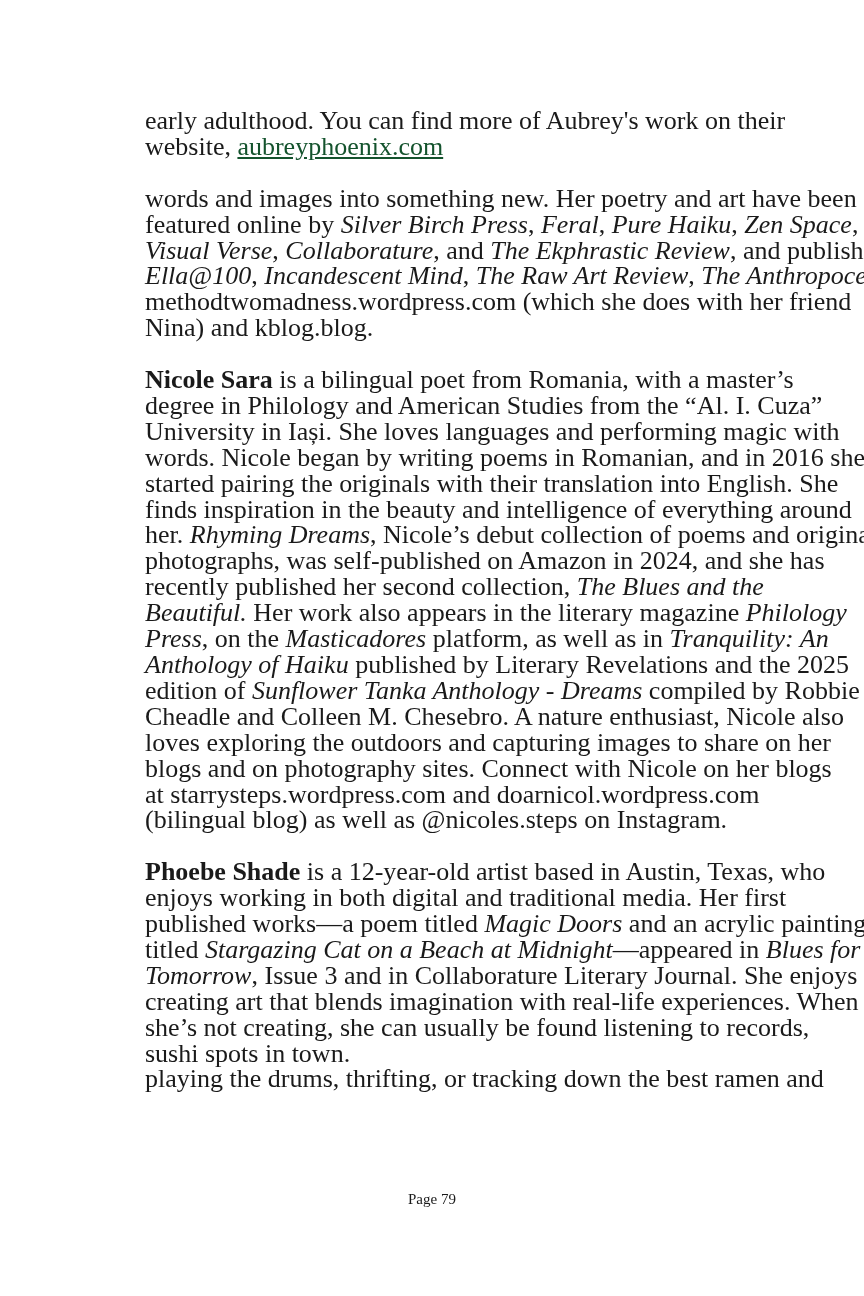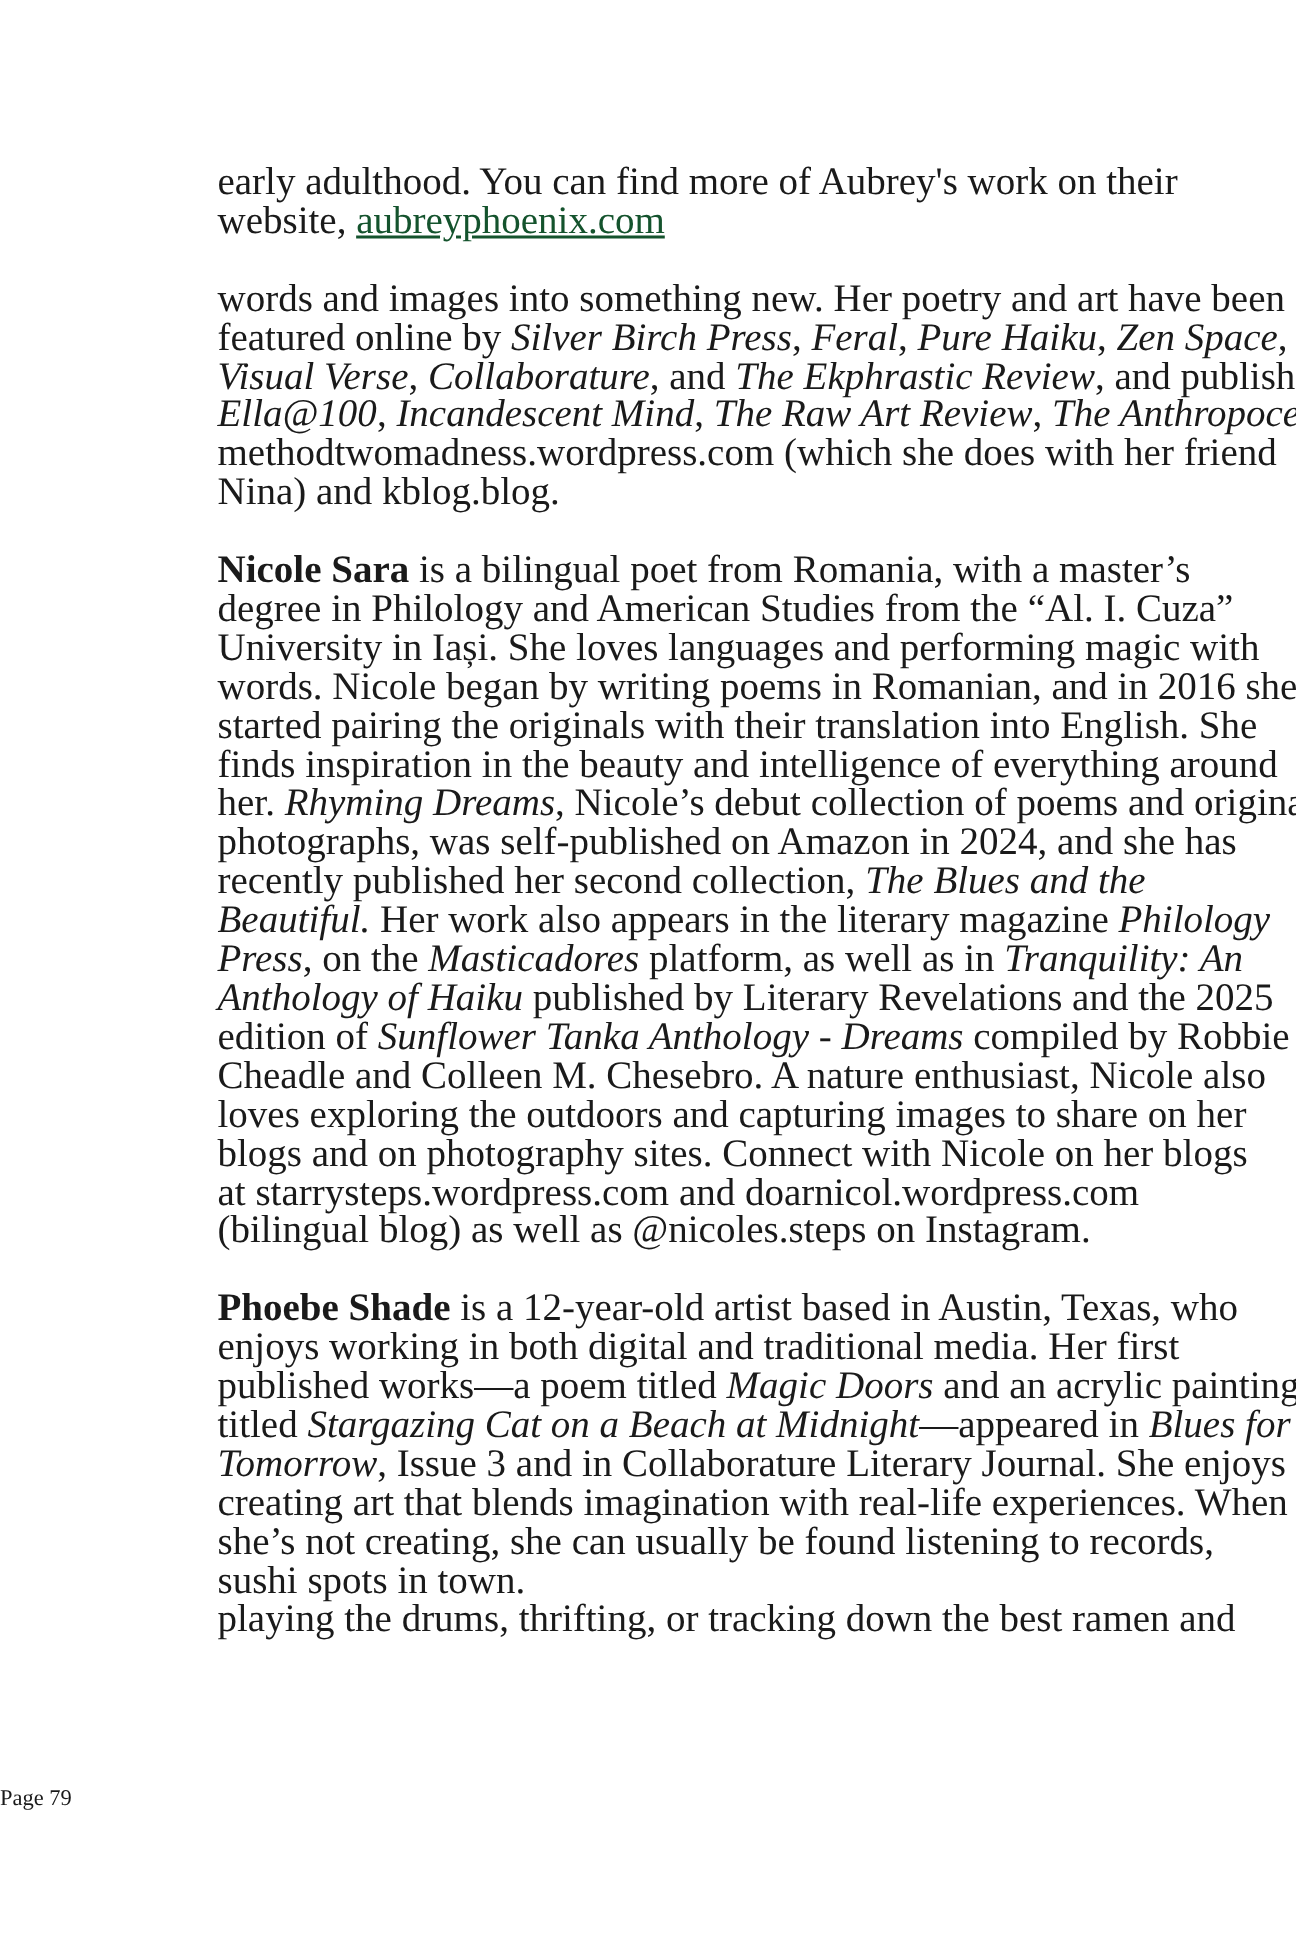--- a/index.html
+++ b/index.html
@@ -8,21 +8,21 @@
       position: absolute; left: 145px; top: 108px; width: 620px;
       font-family: "Liberation Serif", "DejaVu Serif", serif;
       font-size: 26px; line-height: 25.9px; color: #1a1a1a;
     }
     .para { margin: 0 0 25.9px 0; }
     .line { display: block; white-space: nowrap; }
     b { font-weight: bold; }
     i { font-style: italic; }
     a.link { color: #14532d; text-decoration: underline; text-underline-offset: 2px; }
     .footer {
-      position: absolute; left: 0; width: 864px; top: 1191px; 
+      position: absolute; left: 0; width: 864px; top: 1191px; text-align: center;
       font-family: "Liberation Serif", "DejaVu Serif", serif; font-size: 15px; color: #1a1a1a;
     }
   </style>
 </head>
 <body>
 
 <div class="page" id="page">
     <div class="para">
       <span class="line"><span>early adulthood. You can find more of Aubrey's work on their</span></span>
       <span class="line"><span>website, </span><a class="link">aubreyphoenix.com</a></span>

